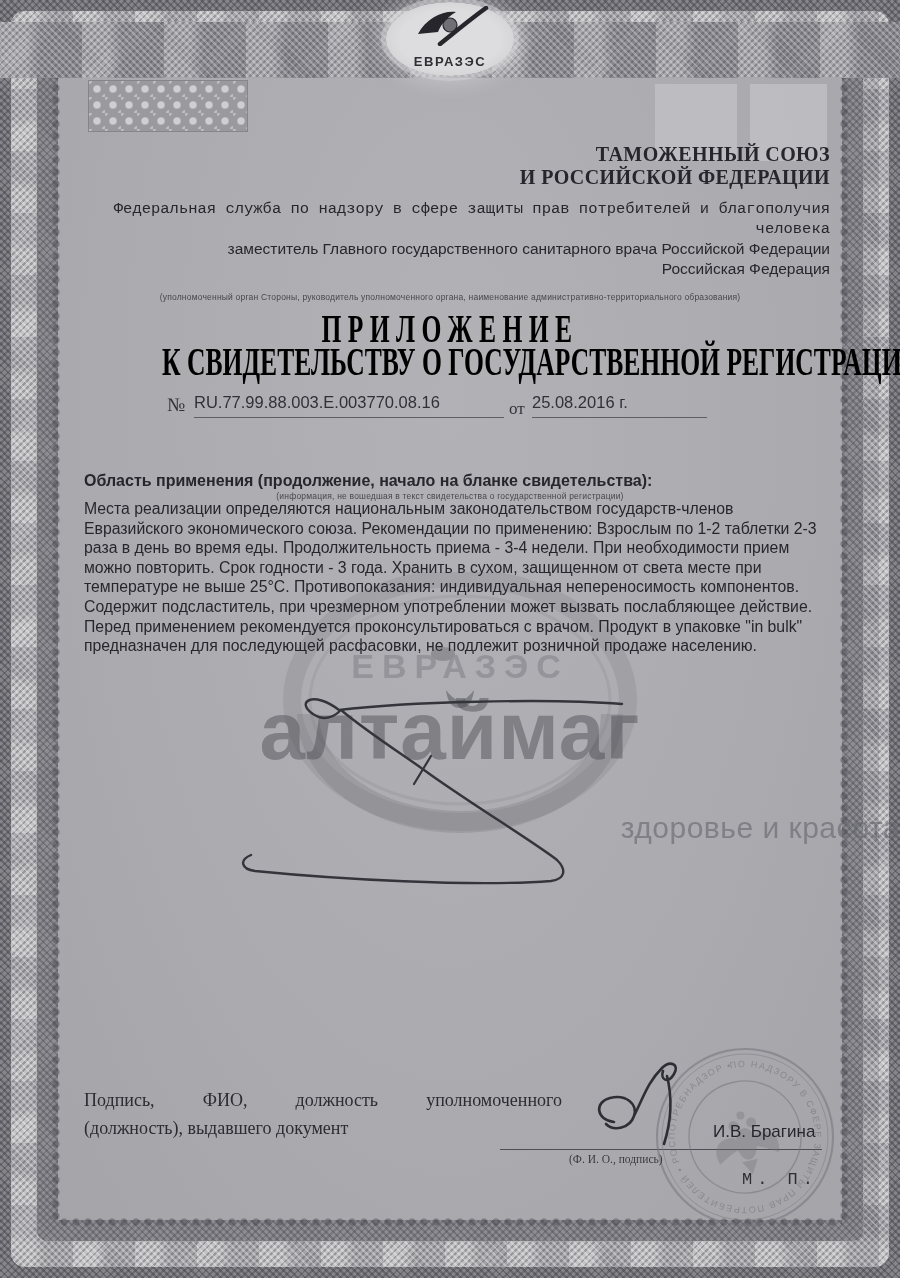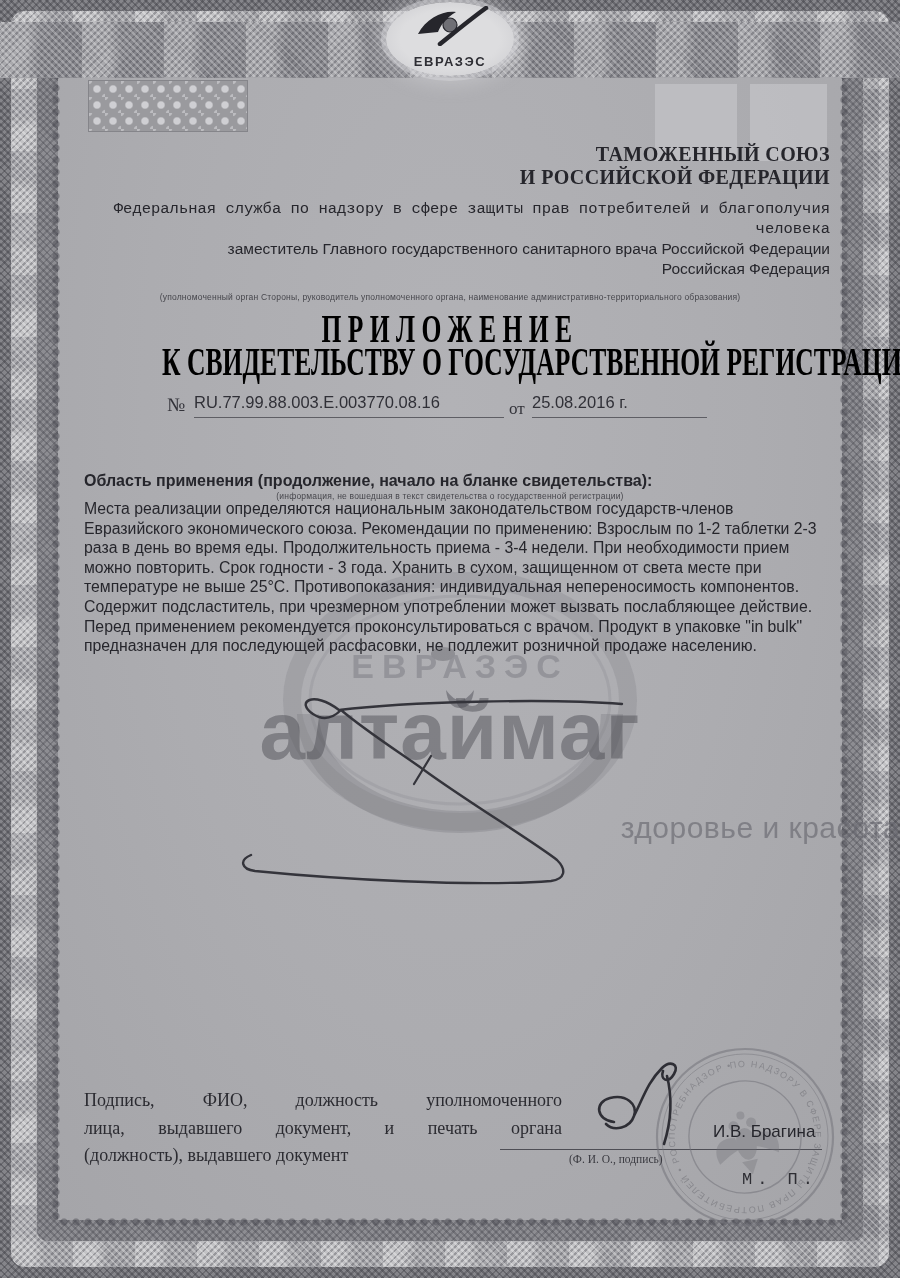--- a/index.html
+++ b/index.html
@@ -174,21 +174,20 @@
 
   <svg class="sig-main" width="480" height="245" viewBox="0 0 480 245">
     <path d="M407,56 C330,50 190,54 124,62 C98,42 80,54 98,66 C110,74 120,68 126,62
              C152,84 190,108 209,122 C250,152 322,196 342,212 C352,222 350,231 336,233
              C258,239 120,231 40,223 C26,221 24,212 36,207" fill="none" stroke="#34343b" stroke-width="2.4" stroke-linecap="round"></path>
     <path d="M216,108 L199,136" fill="none" stroke="#34343b" stroke-width="2.2" stroke-linecap="round"></path>
   </svg>
 
   <div class="footer-left">
     <div class="jline">Подпись, ФИО, должность уполномоченного</div>
-    <div class="jline">лица, выдавшего документ, и печать органа</div>
     <div>(должность), выдавшего документ</div>
   </div>
 
   <div class="hline"></div>
 
   <svg class="sig2" width="110" height="92" viewBox="0 0 110 92">
     <path d="M22,66 C4,64 2,46 18,42 C34,38 46,48 42,60 C38,72 22,76 14,68
              M42,60 C52,40 56,26 70,12 C78,4 88,8 82,18 C76,28 68,24 71,15
              M75,20 C81,44 79,66 72,88" fill="none" stroke="#2e2e35" stroke-width="2.6" stroke-linecap="round"></path>
   </svg>

